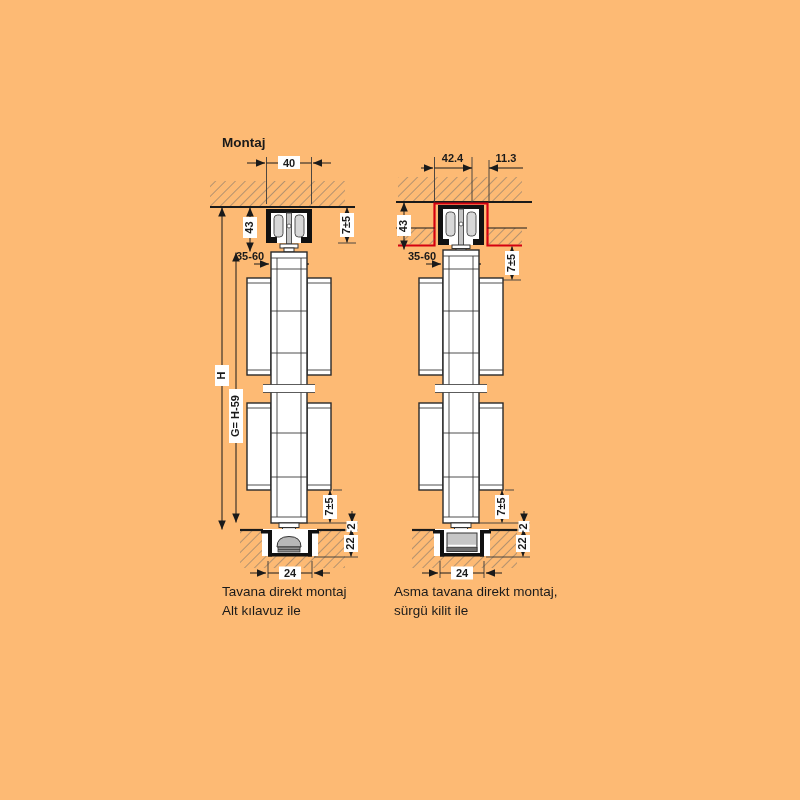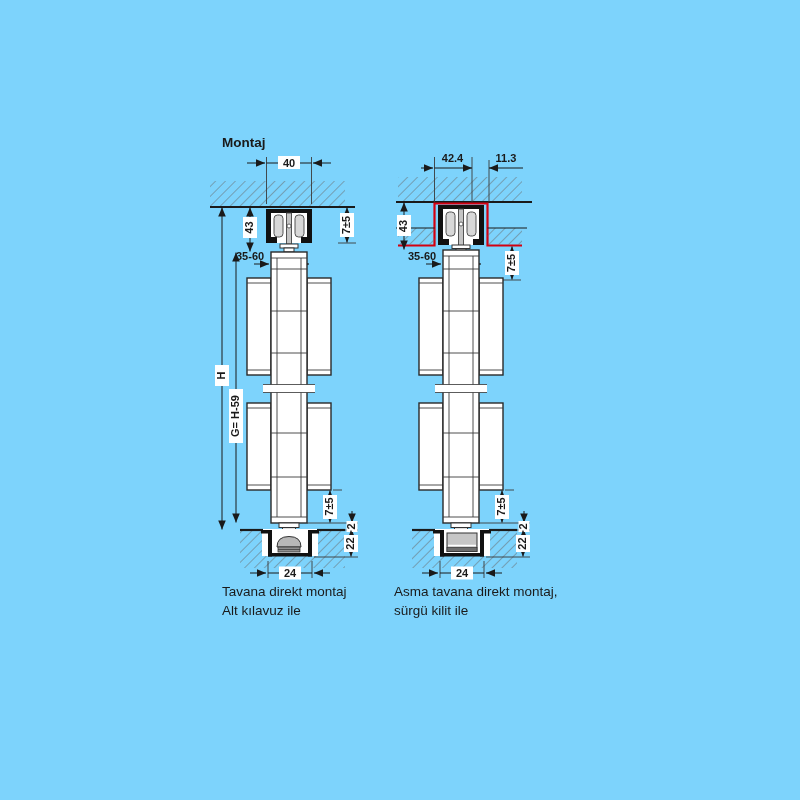--- a/index.html
+++ b/index.html
@@ -1,16 +1,16 @@
 <!DOCTYPE html>
 <html><head>
 <meta charset="utf-8">
 <style>
   html,body{margin:0;padding:0;background:#fff;}
-  #canvas{position:relative;width:800px;height:800px;background:#7dd3fc;overflow:hidden;}
+  #canvas{position:relative;width:800px;height:800px;background:#fdba74;overflow:hidden;}
   svg{position:absolute;left:0;top:0;}
   text{font-family:"Liberation Sans","DejaVu Sans",sans-serif;fill:#1a1a1a;}
   .dimtxt{font-size:11px;font-weight:bold;}
   .cap{font-size:13.5px;}
   .ttl{font-size:13.5px;font-weight:bold;}
   .ln14{stroke:#2a2a2a;stroke-width:1.4;fill:#fff;}
   .thin{stroke:#3a3a3a;stroke-width:0.9;fill:none;}
   .dim{stroke:#1a1a1a;stroke-width:1;fill:none;}
   .thick{stroke:#1a1a1a;stroke-width:2.2;fill:none;}
   .wbg{fill:#fff;stroke:none;}

